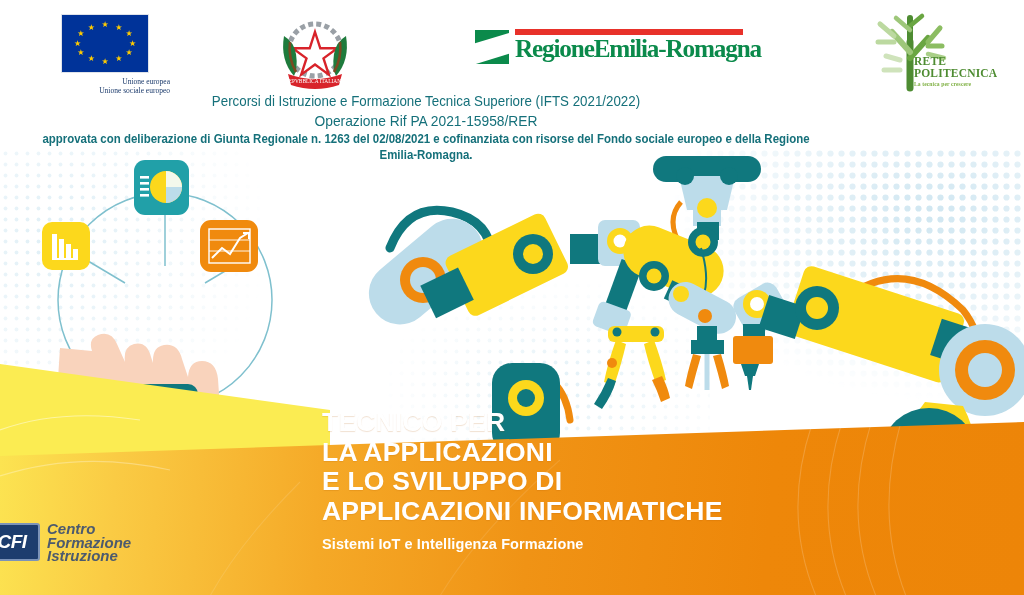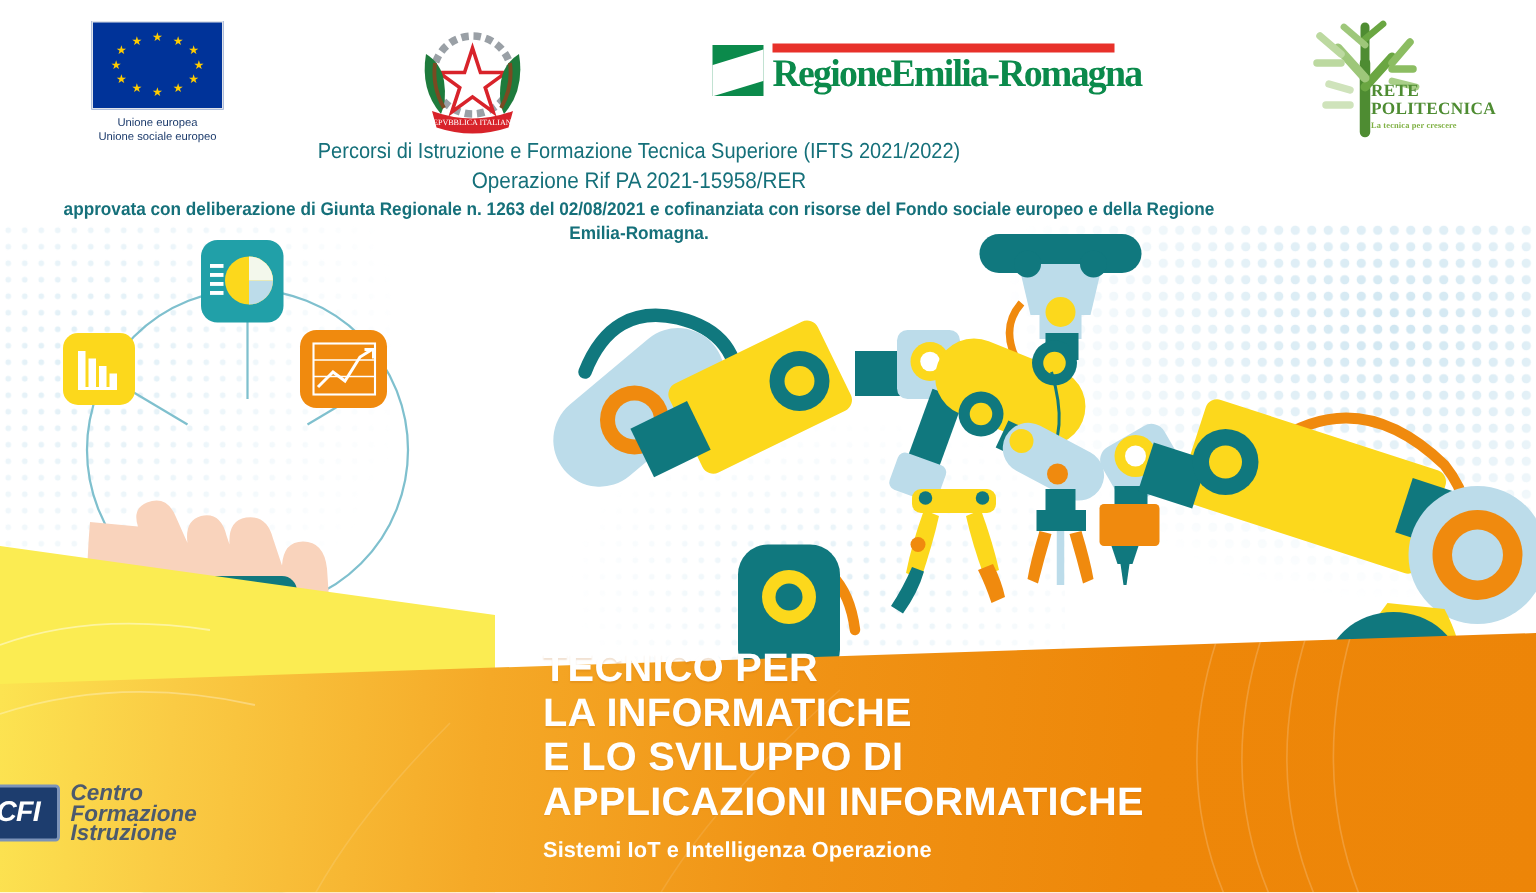--- a/index.html
+++ b/index.html
@@ -7,21 +7,21 @@
   #poster{position:relative;width:1024px;height:595px;overflow:hidden;background:#ffffff;}
 
   
   #header-band{position:absolute;left:0;top:0;width:1024px;height:150px;background:#fff;z-index:40;}
   .logo-slot{position:absolute;}
 
   
   #eu-logo{left:40px;top:14px;width:130px;}
   #eu-flag{width:88px;height:59px;background:#003399;margin:0 auto;position:relative;border:1px solid #dfe3ea;box-sizing:border-box;}
   .eu-star{position:absolute;color:#FFCC00;font-size:8px;line-height:8px;transform:translate(-50%,-50%);}
-  #eu-caption{margin-top:4px;text-align:center;font-size:7.5px;line-height:9px;color:#1b3a6b;font-family:Liberation Sans, sans-serif;}
+  #eu-caption{margin-top:4px;text-align:right;font-size:7.5px;line-height:9px;color:#1b3a6b;font-family:Liberation Serif, serif;}
 
   
   #it-logo{left:272px;top:10px;width:86px;height:86px;}
 
   
   #rer-logo{left:475px;top:24px;width:268px;height:46px;}
   #rer-mark{position:absolute;left:0;top:6px;width:34px;height:34px;background:#0b8a4b;overflow:hidden;}
   #rer-mark:after{content:"";position:absolute;left:-4px;top:8px;width:46px;height:20px;background:#fff;transform:rotate(-17deg);}
   #rer-redbar{position:absolute;left:40px;top:5px;width:228px;height:6px;background:#e8312a;}
   #rer-text{position:absolute;left:40px;top:10px;width:232px;font-family:"Liberation Serif",serif;font-weight:bold;font-size:26px;letter-spacing:-1.2px;color:#0b8a4b;white-space:nowrap;transform:scaleX(.97);transform-origin:left top;}
@@ -42,21 +42,21 @@
   #stage{position:absolute;left:0;top:148px;width:1024px;height:447px;overflow:hidden;background:#fff;}
   #halftone{position:absolute;inset:0;}
 
   
   #yellow-band{position:absolute;left:0;top:216px;width:470px;height:232px;background:#FBEC52;clip-path:polygon(0 0,330px 46px,330px 232px,0 232px);}
   #orange-band2{position:absolute;left:0;top:216px;width:1024px;height:232px;
      background:linear-gradient(95deg,#FCE552 0%,#FACB44 12%,#F5A927 32%,#F09315 52%,#EE8709 75%,#ED8508 100%);
      clip-path:polygon(0 92px,1024px 58px,1024px 232px,0 232px);}
 
   
-  #title-block{position:absolute;left:322px;top:431px;z-index:30;color:#fff;margin-left:40px;}
+  #title-block{position:absolute;left:322px;top:408px;z-index:30;color:#fff;}
   .title-line{font-size:26.5px;line-height:29.5px;font-weight:bold;letter-spacing:.2px;text-shadow:0 1px 1px rgba(180,90,0,.18);}
   #subtitle{margin-top:8px;}
   .sub-line{font-size:14.5px;line-height:20px;font-weight:bold;letter-spacing:.1px;}
 
   
   #cfi-logo{position:absolute;left:-16px;top:522px;z-index:35;display:flex;align-items:center;}
   #cfi-badge{width:52px;height:34px;background:#1d3d6e;border:2px solid #7c93b8;border-radius:3px;display:flex;align-items:center;justify-content:center;}
   #cfi-badge span{color:#fff;font-size:19px;font-weight:bold;font-style:italic;letter-spacing:-.5px;}
   #cfi-text{margin-left:7px;color:#4c5a6e;font-size:15px;font-weight:bold;font-style:italic;line-height:13.5px;}
 
@@ -388,25 +388,25 @@
 
     <div id="header-text">
       <div id="hl1">Percorsi di Istruzione e Formazione Tecnica Superiore (IFTS 2021/2022)</div>
       <div id="hl2">Operazione Rif PA 2021-15958/RER</div>
       <div id="hl3">approvata con deliberazione di Giunta Regionale n. 1263 del 02/08/2021 e cofinanziata con risorse del Fondo sociale europeo e della Regione Emilia-Romagna.</div>
     </div>
   </div>
 
   <div id="title-block">
     <div class="title-line">TECNICO PER</div>
-    <div class="title-line">LA INFORMATICHE</div>
+    <div class="title-line">LA APPLICAZIONI</div>
     <div class="title-line">E LO SVILUPPO DI</div>
     <div class="title-line">APPLICAZIONI INFORMATICHE</div>
     <div id="subtitle">
-      <div class="sub-line">Sistemi IoT e Intelligenza Operazione</div>
+      <div class="sub-line">Sistemi IoT e Intelligenza Formazione</div>
     </div>
   </div>
 
   <div id="cfi-logo">
     <div id="cfi-badge">
       <span>CFI</span>
     </div>
     <div id="cfi-text">
       <div>Centro</div>
       <div>Formazione</div>

